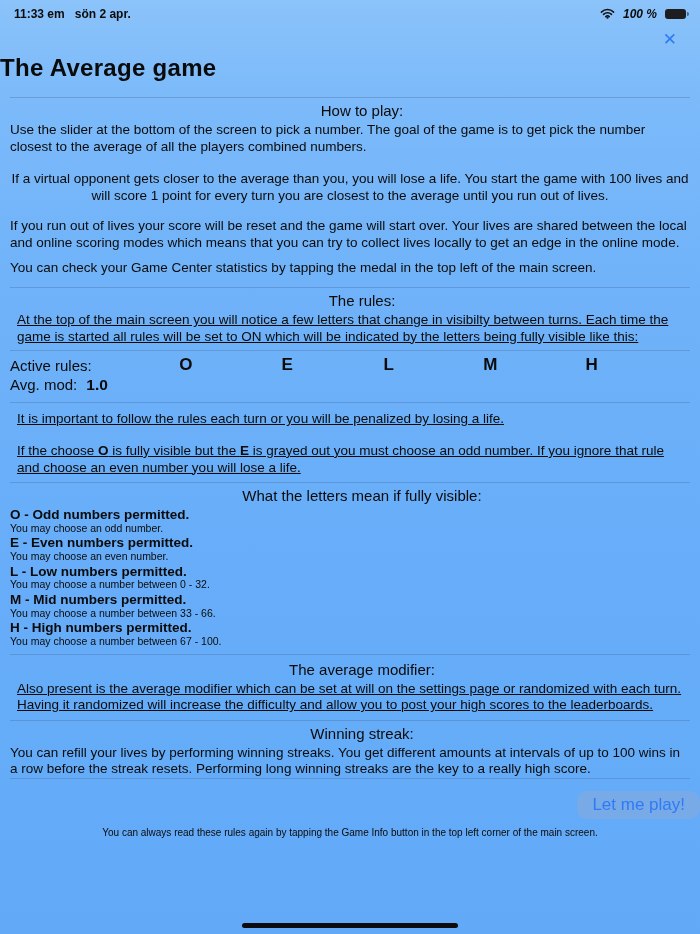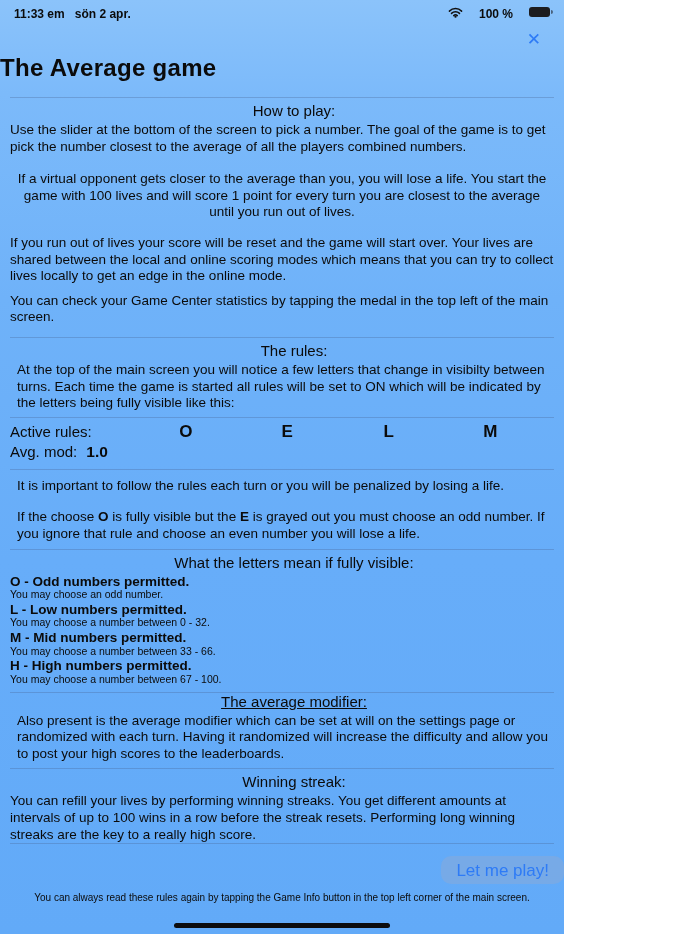--- a/index.html
+++ b/index.html
@@ -4,33 +4,33 @@
 <style>
   html,body{margin:0;padding:0;}
   body{
     width:700px;height:934px;
     font-family:"Liberation Sans","DejaVu Sans",sans-serif;
     color:#0b0b0b;
     overflow:hidden;
   }
   .screen{
     position:relative;
-    width:564px;height:934px;
+    width:700px;height:934px;
     background:linear-gradient(180deg,#8bc3fa 0%,#7cbafa 10%,#6fb2f9 32%,#67adf9 60%,#62aaf8 100%);
     overflow:hidden;
   }
   
   .statusbar{
     height:21px;
     display:flex;justify-content:space-between;align-items:center;
     padding:3px 14px 0 14px;
     font-size:12px;font-weight:700;
   }
   .sb-left{display:flex;gap:10px;align-items:center;}
-  .sb-right{display:flex;gap:16px;align-items:flex-start;}
+  .sb-right{display:flex;gap:8px;align-items:center;font-style:italic;}
   .battery{
     position:relative;width:21px;height:10px;
     background:#1d1d1f;border-radius:3px;
   }
   .battery:after{
     content:"";position:absolute;right:-3px;top:3px;
     width:2px;height:4px;background:rgba(20,20,25,.55);
     border-radius:0 2px 2px 0;
   }
   
@@ -39,21 +39,21 @@
     color:#2e7bf6;font-size:17px;line-height:15px;font-weight:500;cursor:pointer;
   }
   .title{
     font-size:24px;line-height:26px;font-weight:600;
     letter-spacing:.3px;margin-top:7px;margin-bottom:16px;
   }
   
   .divider{height:1px;background:rgba(70,100,145,.32);margin:0 10px;}
   .h{font-size:15px;line-height:18px;text-align:center;margin:4px 0 2px 0;font-weight:400;padding-left:24px;}
   .p{font-size:13.5px;line-height:16.6px;margin:0 10px 15px 10px;}
-  .indent{padding-left:7px;}
+  .indent{padding-left:7px;text-decoration:underline;}
   b{font-weight:700;}
   
   .rules-grid{
     display:grid;grid-template-columns:125px repeat(5,101.5px);
     align-items:center;padding:4px 0 0 10px;
   }
   .rules-label{font-size:15px;}
   .rule-letter{font-size:17px;font-weight:700;text-align:center;}
   .avgmod-row{padding:1px 0 8px 10px;font-size:15px;}
   .avgmod-value{font-weight:700;font-size:15.5px;margin-left:9px;}
@@ -152,38 +152,42 @@
   <div class="divider"></div>
 
   <div>
     <div class="h">What the letters mean if fully visible:</div>
     <div class="letter-list">
       <div class="letter-item">
         <div class="letter-title">O - Odd numbers permitted.</div>
         <div class="letter-desc">You may choose an odd number.</div>
       </div>
       <div class="letter-item">
+        <div class="letter-title">E - Even numbers permitted.</div>
+        <div class="letter-desc">You may choose an even number.</div>
+      </div>
+      <div class="letter-item">
         <div class="letter-title">L - Low numbers permitted.</div>
         <div class="letter-desc">You may choose a number between 0 - 32.</div>
       </div>
       <div class="letter-item">
         <div class="letter-title">M - Mid numbers permitted.</div>
         <div class="letter-desc">You may choose a number between 33 - 66.</div>
       </div>
       <div class="letter-item">
         <div class="letter-title">H - High numbers permitted.</div>
         <div class="letter-desc">You may choose a number between 67 - 100.</div>
       </div>
     </div>
   </div>
 
   <div class="divider"></div>
 
   <div>
-    <div class="h" style="margin-top:0;text-decoration:underline;">The average modifier:</div>
+    <div class="h" style="margin-top:6px;">The average modifier:</div>
     <p class="p indent" style="margin-bottom:6px;">Also present is the average modifier which can be set at will on the settings page or randomized with each turn. Having it randomized will increase the difficulty and allow you to post your high scores to the leaderboards.</p>
   </div>
 
   <div class="divider"></div>
 
   <div>
     <div class="h">Winning streak:</div>
     <p class="p" style="margin-bottom:0;">You can refill your lives by performing winning streaks. You get different amounts at intervals of up to 100 wins in a row before the streak resets. Performing long winning streaks are the key to a really high score.</p>
   </div>
 

